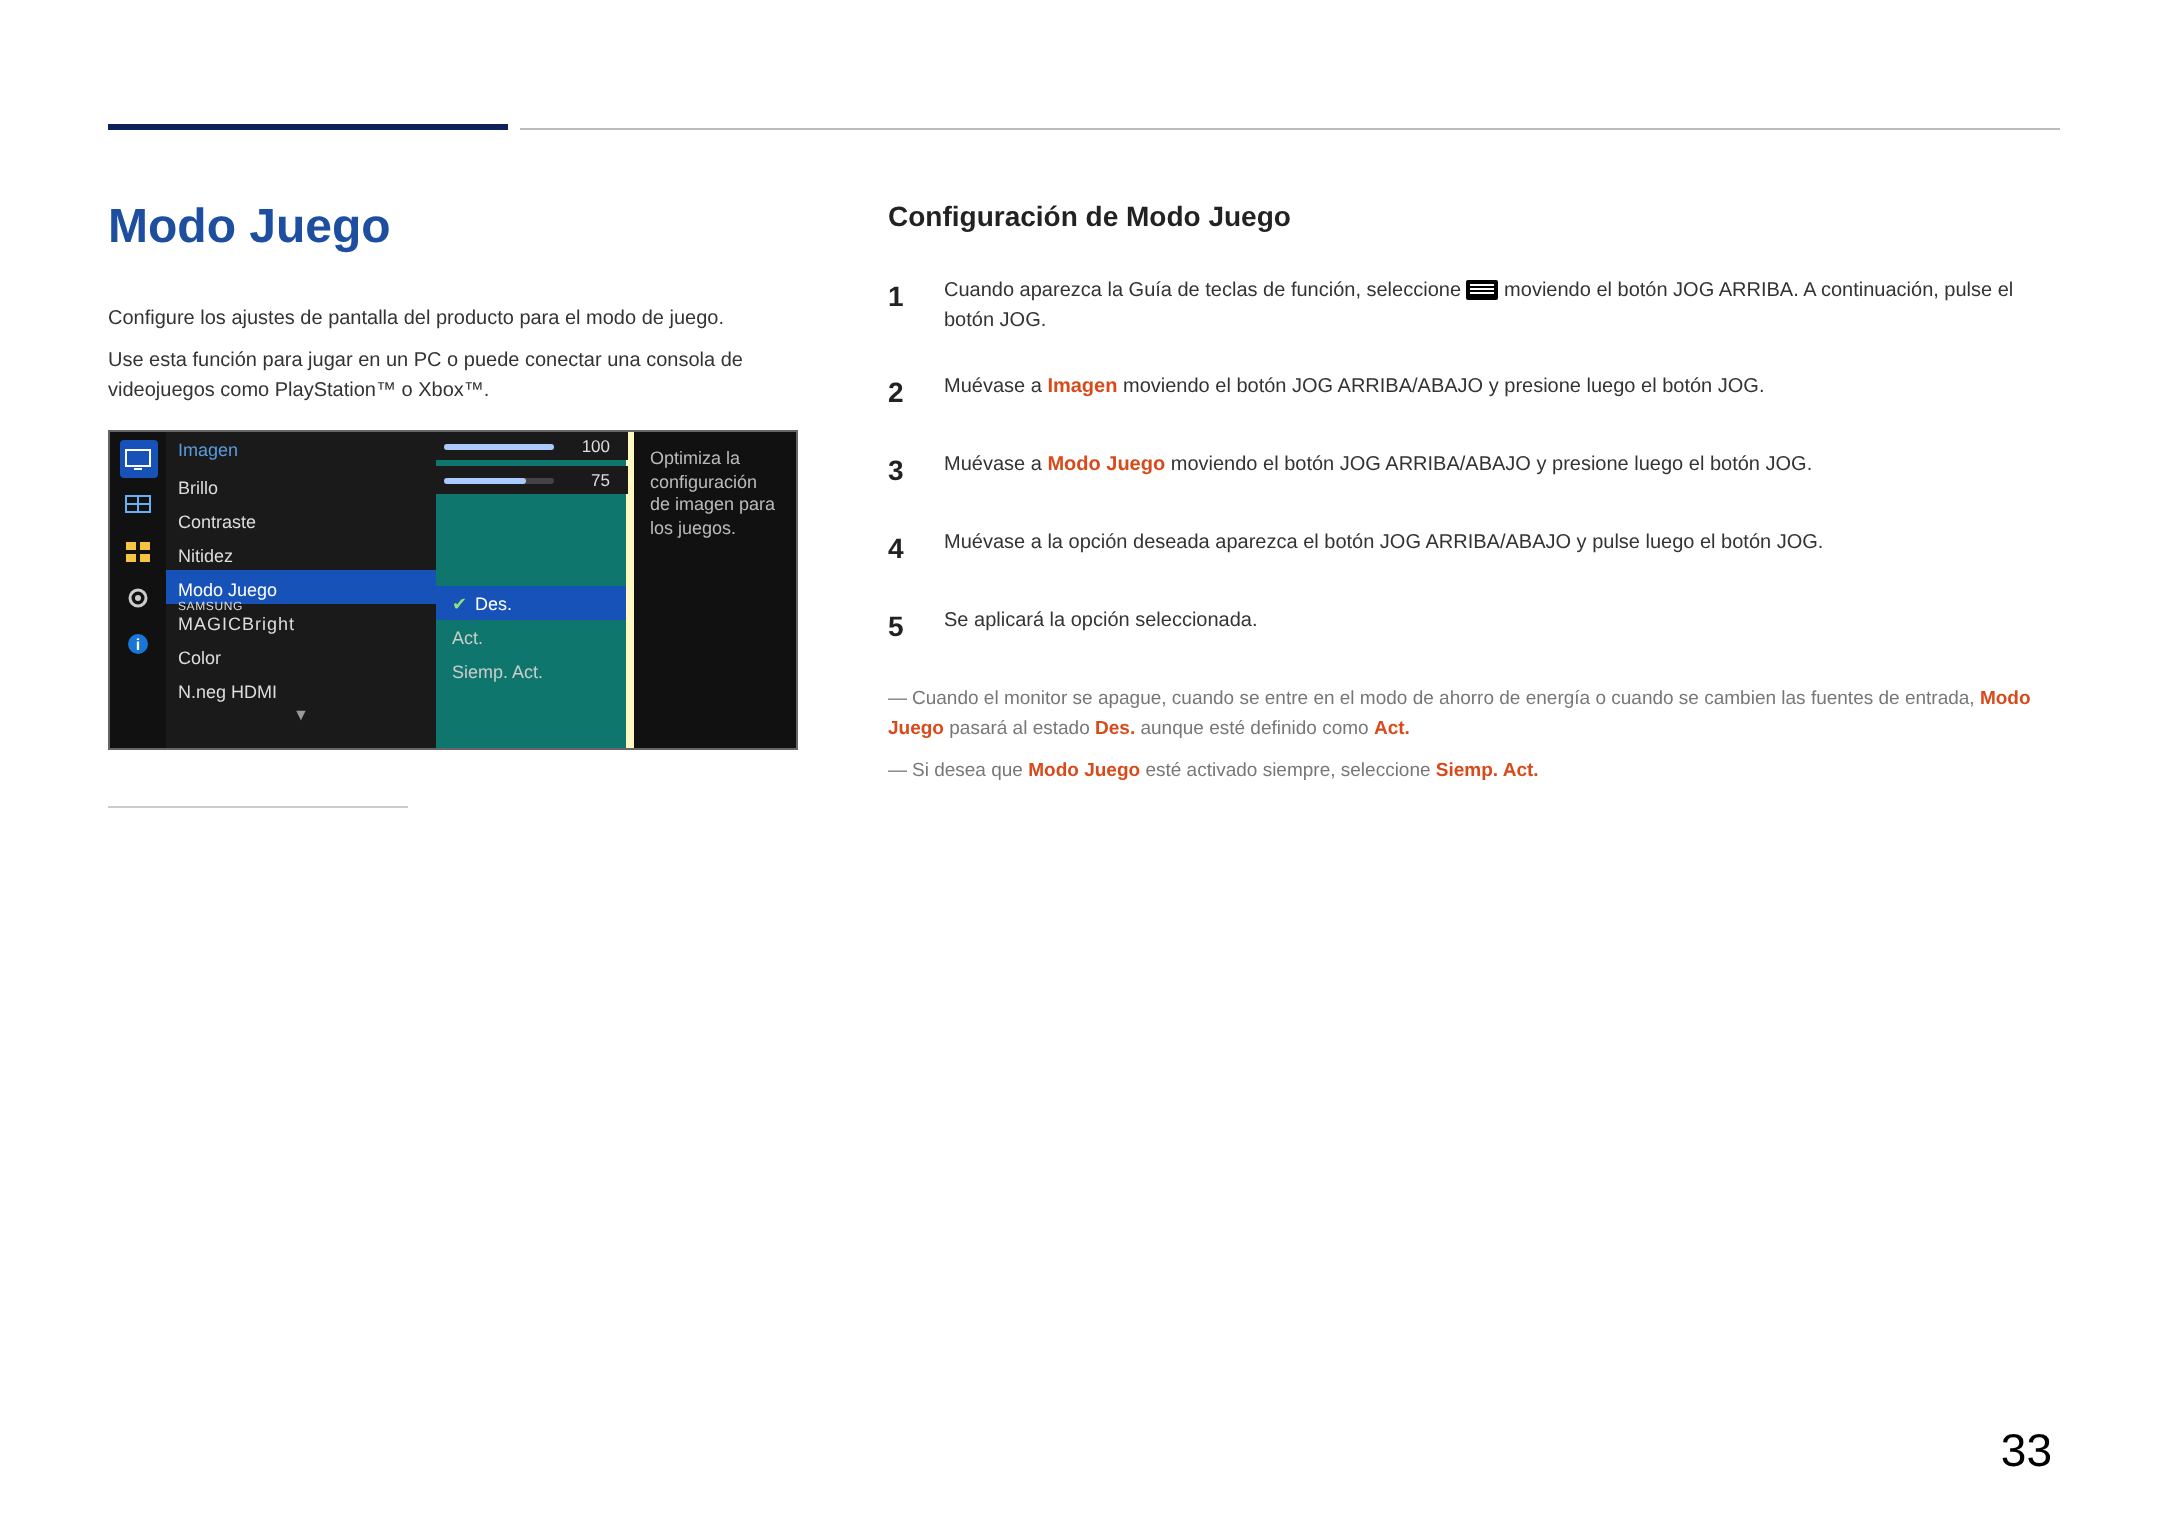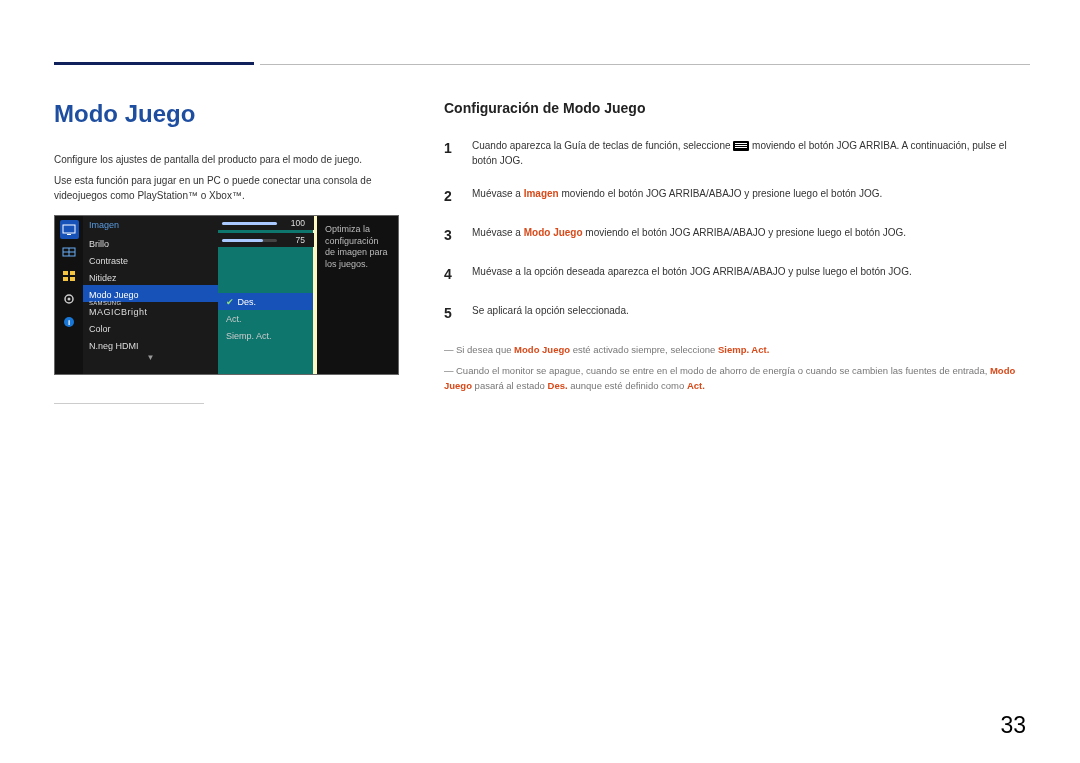--- a/index.html
+++ b/index.html
@@ -172,18 +172,18 @@
       </div>
       <div class="step">
         <div class="num">4</div>
         <div class="txt">Muévase a la opción deseada aparezca el botón JOG ARRIBA/ABAJO y pulse luego el botón JOG.</div>
       </div>
       <div class="step">
         <div class="num">5</div>
         <div class="txt">Se aplicará la opción seleccionada.</div>
       </div>
     </div>
+    <p class="note"><span class="dash">―</span><span>Cuando el monitor se apague, cuando se entre en el modo de ahorro de energía o cuando se cambien las fuentes de entrada, </span><span class="modojuego">Modo Juego</span><span> pasará al estado </span><span class="des">Des.</span><span> aunque esté definido como </span><span class="act">Act.</span></p>
     <p class="note"><span class="dash">―</span><span>Si desea que </span><span class="modojuego">Modo Juego</span><span> esté activado siempre, seleccione </span><span class="siemp">Siemp. Act.</span></p>
-    <p class="note"><span class="dash">―</span><span>Cuando el monitor se apague, cuando se entre en el modo de ahorro de energía o cuando se cambien las fuentes de entrada, </span><span class="modojuego">Modo Juego</span><span> pasará al estado </span><span class="des">Des.</span><span> aunque esté definido como </span><span class="act">Act.</span></p>
   </div>
 </div>
 
 <div class="pgnum">33</div>
 
 </body></html>

